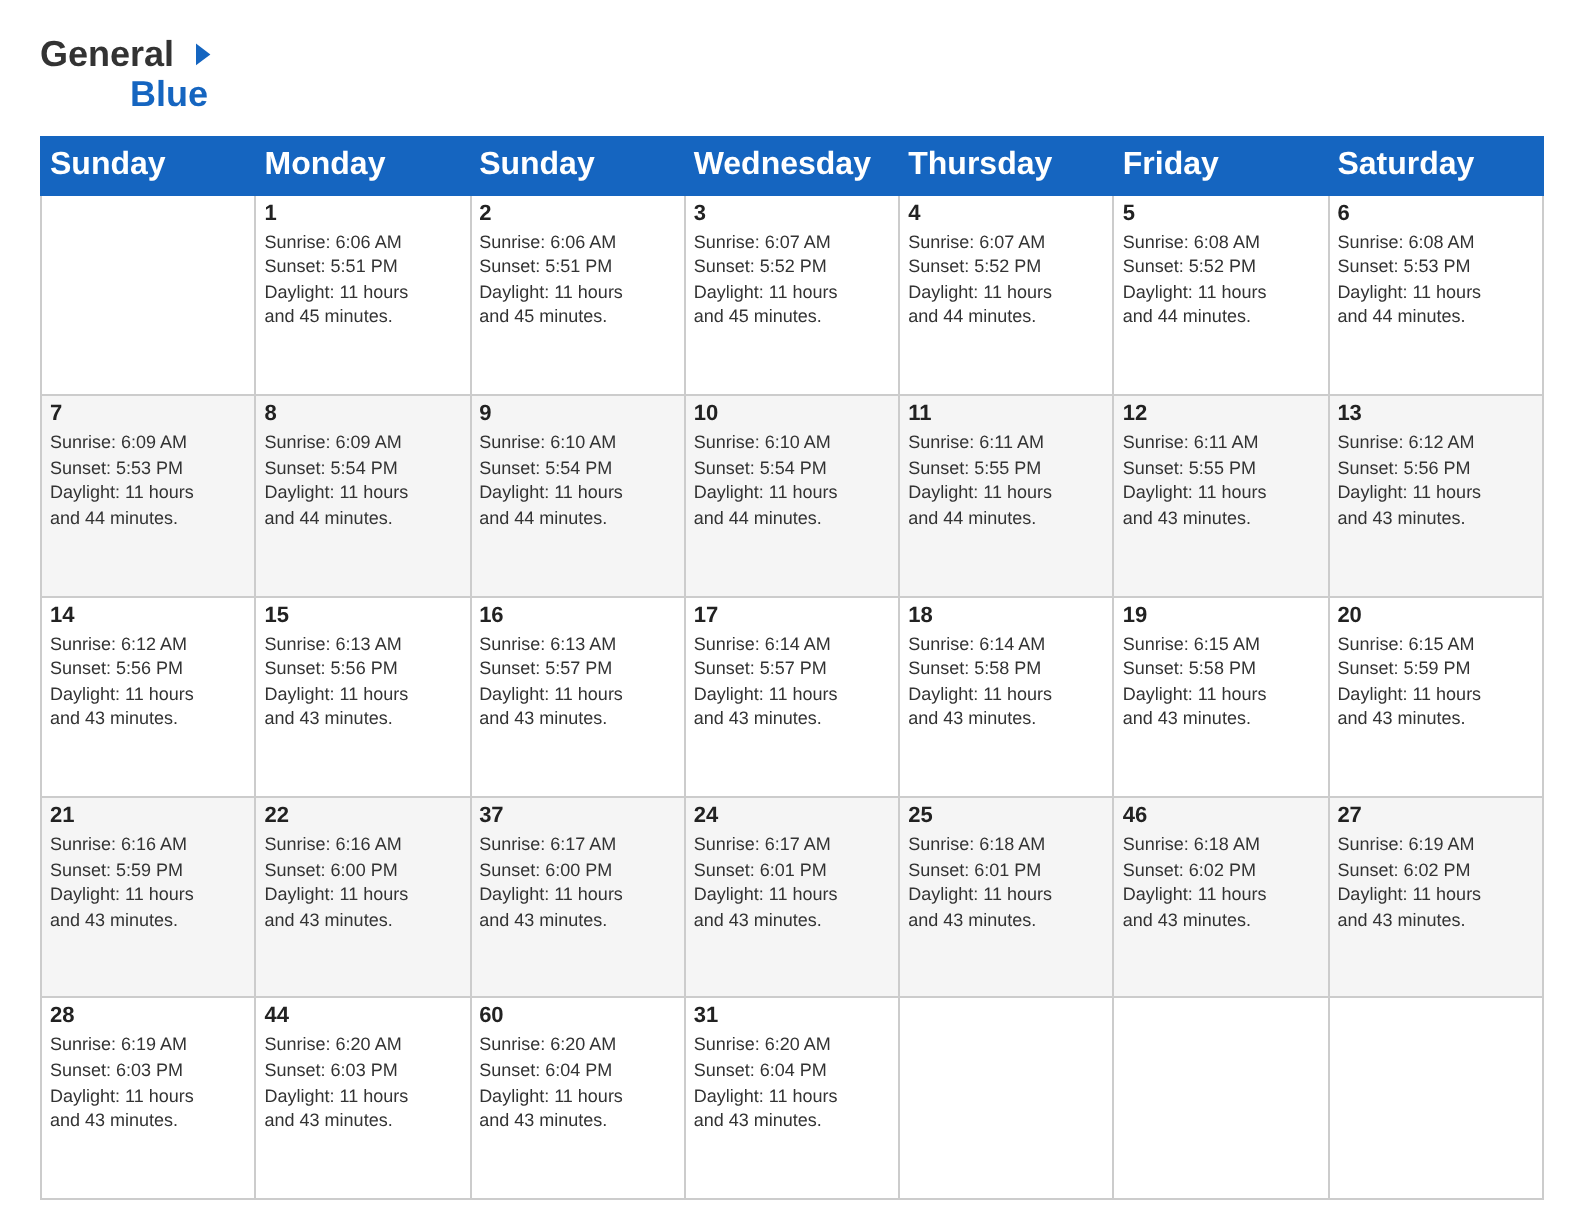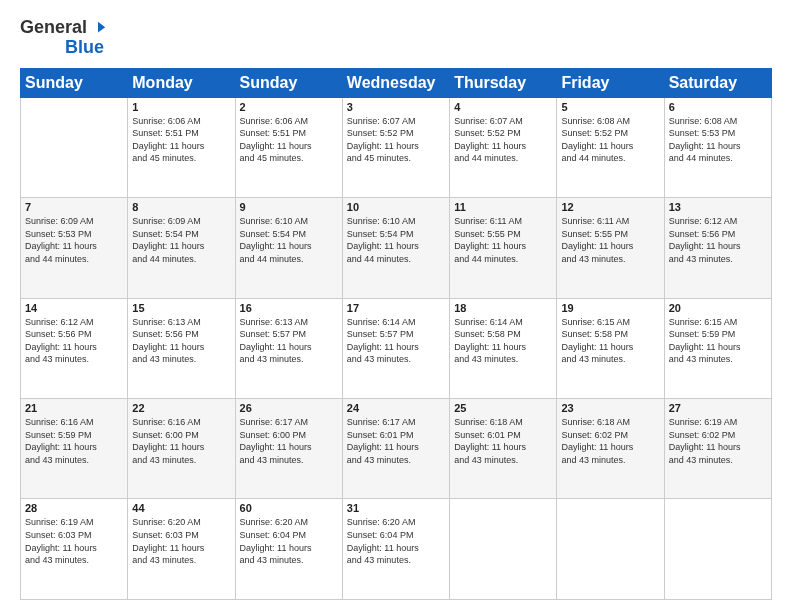--- a/index.html
+++ b/index.html
@@ -286,42 +286,42 @@
             <div class="day-info">and 43 minutes.</div>
           </td>
           <td>
             <span class="day-num">22</span>
             <div class="day-info">Sunrise: 6:16 AM</div>
             <div class="day-info">Sunset: 6:00 PM</div>
             <div class="day-info">Daylight: 11 hours</div>
             <div class="day-info">and 43 minutes.</div>
           </td>
           <td>
-            <span class="day-num">26</span>
+            <span class="day-num">37</span>
             <div class="day-info">Sunrise: 6:17 AM</div>
             <div class="day-info">Sunset: 6:00 PM</div>
             <div class="day-info">Daylight: 11 hours</div>
             <div class="day-info">and 43 minutes.</div>
           </td>
           <td>
             <span class="day-num">24</span>
             <div class="day-info">Sunrise: 6:17 AM</div>
             <div class="day-info">Sunset: 6:01 PM</div>
             <div class="day-info">Daylight: 11 hours</div>
             <div class="day-info">and 43 minutes.</div>
           </td>
           <td>
             <span class="day-num">25</span>
             <div class="day-info">Sunrise: 6:18 AM</div>
             <div class="day-info">Sunset: 6:01 PM</div>
             <div class="day-info">Daylight: 11 hours</div>
             <div class="day-info">and 43 minutes.</div>
           </td>
           <td>
-            <span class="day-num">23</span>
+            <span class="day-num">46</span>
             <div class="day-info">Sunrise: 6:18 AM</div>
             <div class="day-info">Sunset: 6:02 PM</div>
             <div class="day-info">Daylight: 11 hours</div>
             <div class="day-info">and 43 minutes.</div>
           </td>
           <td>
             <span class="day-num">27</span>
             <div class="day-info">Sunrise: 6:19 AM</div>
             <div class="day-info">Sunset: 6:02 PM</div>
             <div class="day-info">Daylight: 11 hours</div>

